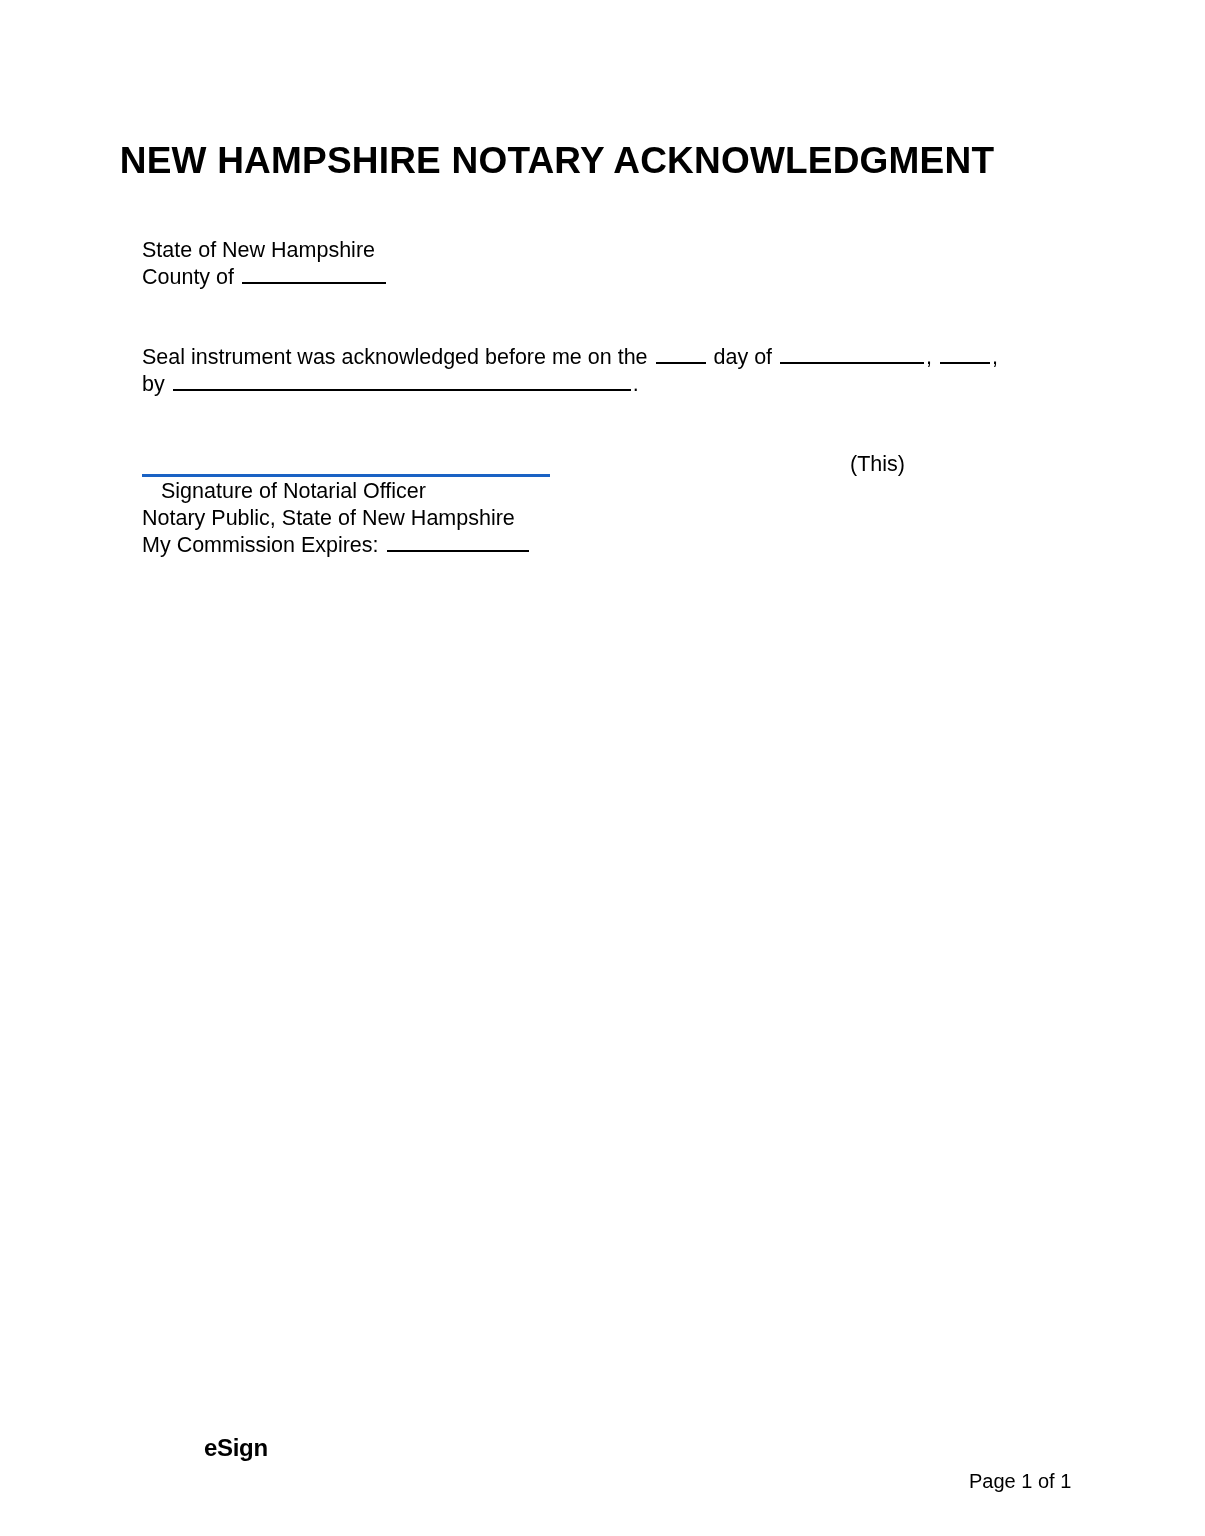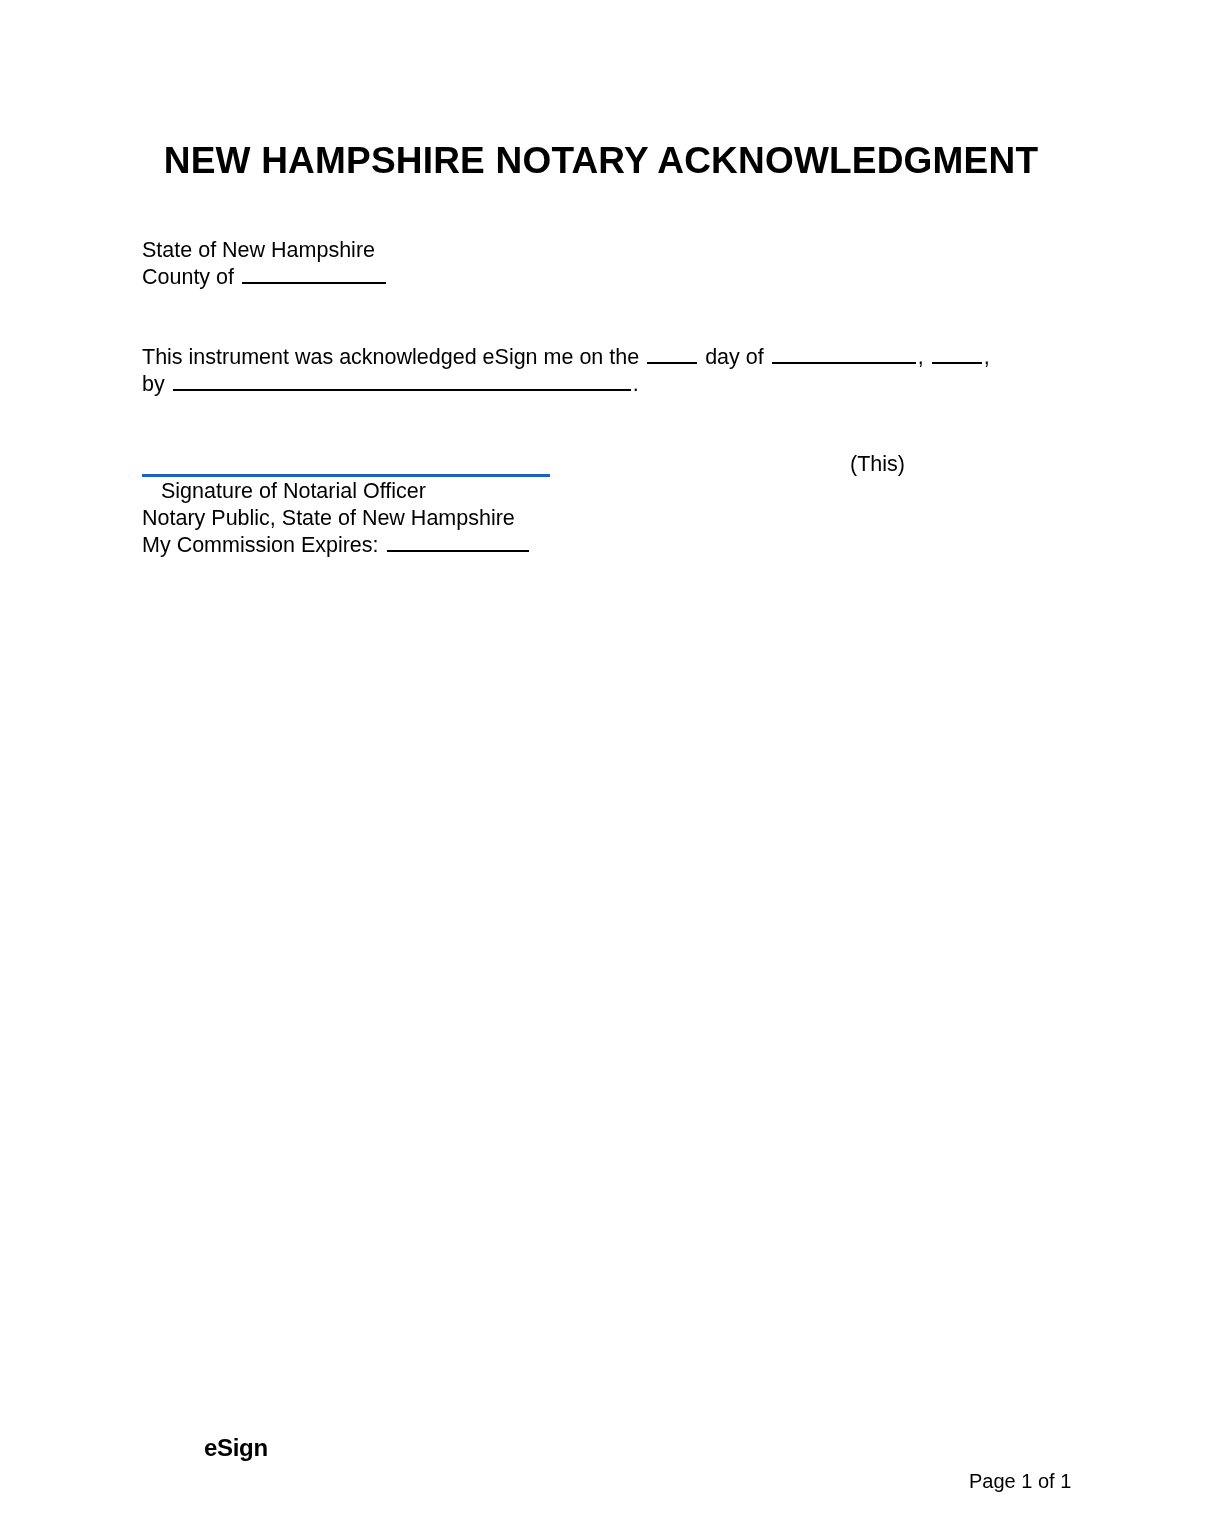--- a/index.html
+++ b/index.html
@@ -18,21 +18,20 @@
     .title {
       position: absolute;
       top: 140px;
       left: 0;
       width: 1114px;
       text-align: center;
       font-weight: bold;
       font-size: 37px;
       letter-spacing: 0.2px;
       white-space: nowrap;
-      margin-left: 44px;
     }
     .line {
       position: absolute;
       left: 142px;
       font-size: 21.5px;
       line-height: 27px;
       white-space: pre;
     }
     .blank {
       display: inline-block;
@@ -77,21 +76,21 @@
 <body>
 
 <div>
 
   <div class="title">NEW HAMPSHIRE NOTARY ACKNOWLEDGMENT</div>
 
   <div class="line" style="top:237px;text-align:right;">State of New Hampshire</div>
 
   <div class="line" style="top:264px;"><span>County of</span> <span class="blank" style="width:144px;"></span></div>
 
-  <div class="line" style="top:344px;"><span>This instrument was acknowledged eSign me on the</span> <span class="blank" style="width:50px;"></span> <span>day of</span> <span class="blank" style="width:144px;"></span><span>,</span> <span class="blank" style="width:50px;"></span><span>,</span></div>
+  <div class="line" style="top:344px;"><span>Seal instrument was acknowledged before me on the</span> <span class="blank" style="width:50px;"></span> <span>day of</span> <span class="blank" style="width:144px;"></span><span>,</span> <span class="blank" style="width:50px;"></span><span>,</span></div>
 
   <div class="line" style="top:371px;"><span>by</span> <span class="blank" style="width:458px;"></span><span>.</span></div>
 
   <div class="sig-line"></div>
   <div class="seal">(This)</div>
 
   <div class="line" style="top:478px;margin-left:19px;">Signature of Notarial Officer</div>
   <div class="line" style="top:505px;">Notary Public, State of New Hampshire</div>
   <div class="line" style="top:532px;"><span>My Commission Expires:</span> <span class="blank" style="width:142px;"></span></div>
 

